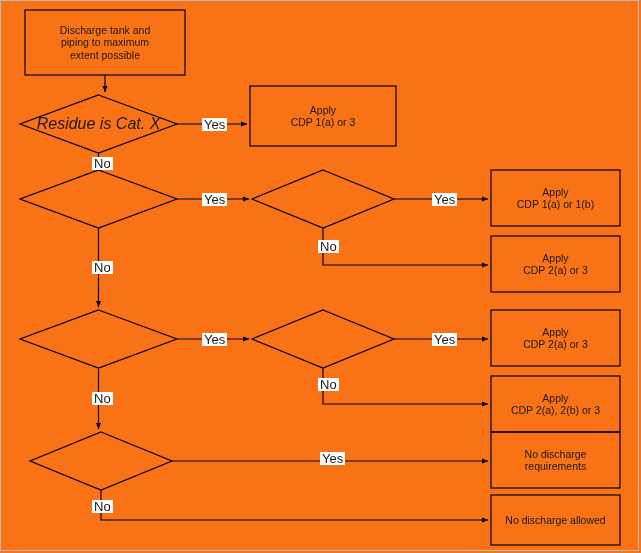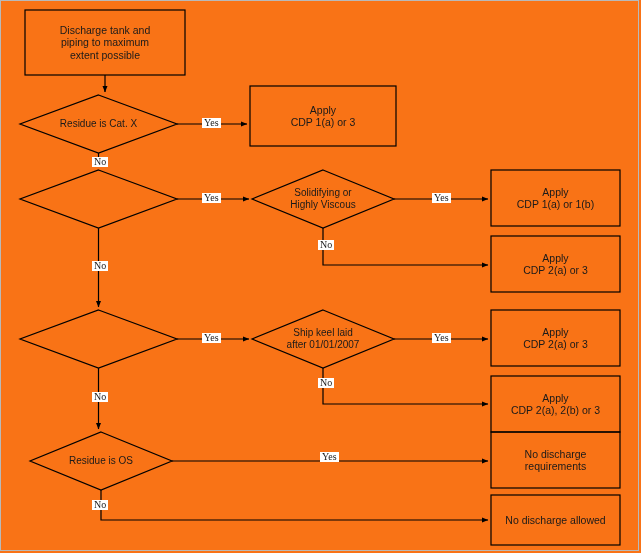--- a/index.html
+++ b/index.html
@@ -39,26 +39,26 @@
     align-items: center;
     justify-content: center;
     text-align: center;
     color: #1a1a1a;
     font-family: "Liberation Sans", sans-serif;
     line-height: 1.18;
     white-space: pre-line;
     pointer-events: none;
   }
   .proc-text { font-size: 10.5px; }
-  .dec-text  { font-size: 10px; }
+  .dec-text  { font-size: 16px; font-style: italic; }
   .edge-label {
     position: absolute;
     color: #1a1a1a;
-    font-family: Liberation Serif, serif;
-    font-size: 10px;
+    font-family: Liberation Sans, sans-serif;
+    font-size: 13px;
     background: #ffffff;
     padding: 0 2px;
     line-height: 1;
     white-space: nowrap;
     pointer-events: none;
   }
 </style>
 </head>
 <body>
 
@@ -129,40 +129,35 @@
   <div class="node-text proc-text" style="left:25px; top:10px; width:160px; height:65px;">Discharge tank and
 piping to maximum
 extent possible</div>
 
   <div class="node-text dec-text" style="left:20px; top:95px; width:157px; height:58px;">Residue is Cat. X</div>
 
   <div class="node-text proc-text" style="left:250px; top:86px; width:146px; height:60px;">Apply
 CDP 1(a) or 3</div>
 
 
-  <div class="node-text dec-text" style="left:252px; top:170px; width:142px; height:58px;">Solidifying or
-Highly Viscous</div>
 
   <div class="node-text proc-text" style="left:491px; top:170px; width:129px; height:56px;">Apply
 CDP 1(a) or 1(b)</div>
 
   <div class="node-text proc-text" style="left:491px; top:236px; width:129px; height:56px;">Apply
 CDP 2(a) or 3</div>
 
 
-  <div class="node-text dec-text" style="left:252px; top:310px; width:142px; height:58px;">Ship keel laid
-after 01/01/2007</div>
 
   <div class="node-text proc-text" style="left:491px; top:310px; width:129px; height:56px;">Apply
 CDP 2(a) or 3</div>
 
   <div class="node-text proc-text" style="left:491px; top:376px; width:129px; height:56px;">Apply
 CDP 2(a), 2(b) or 3</div>
 
-  <div class="node-text dec-text" style="left:30px; top:432px; width:142px; height:58px;">Residue is OS</div>
 
   <div class="node-text proc-text" style="left:491px; top:432px; width:129px; height:56px;">No discharge
 requirements</div>
 
   <div class="node-text proc-text" style="left:491px; top:495px; width:129px; height:50px;">No discharge allowed</div>
 
   <div class="edge-label" style="left:202px; top:118px;">Yes</div>
   <div class="edge-label" style="left:92px; top:157px;">No</div>
   <div class="edge-label" style="left:202px; top:193px;">Yes</div>
   <div class="edge-label" style="left:92px; top:261px;">No</div>

